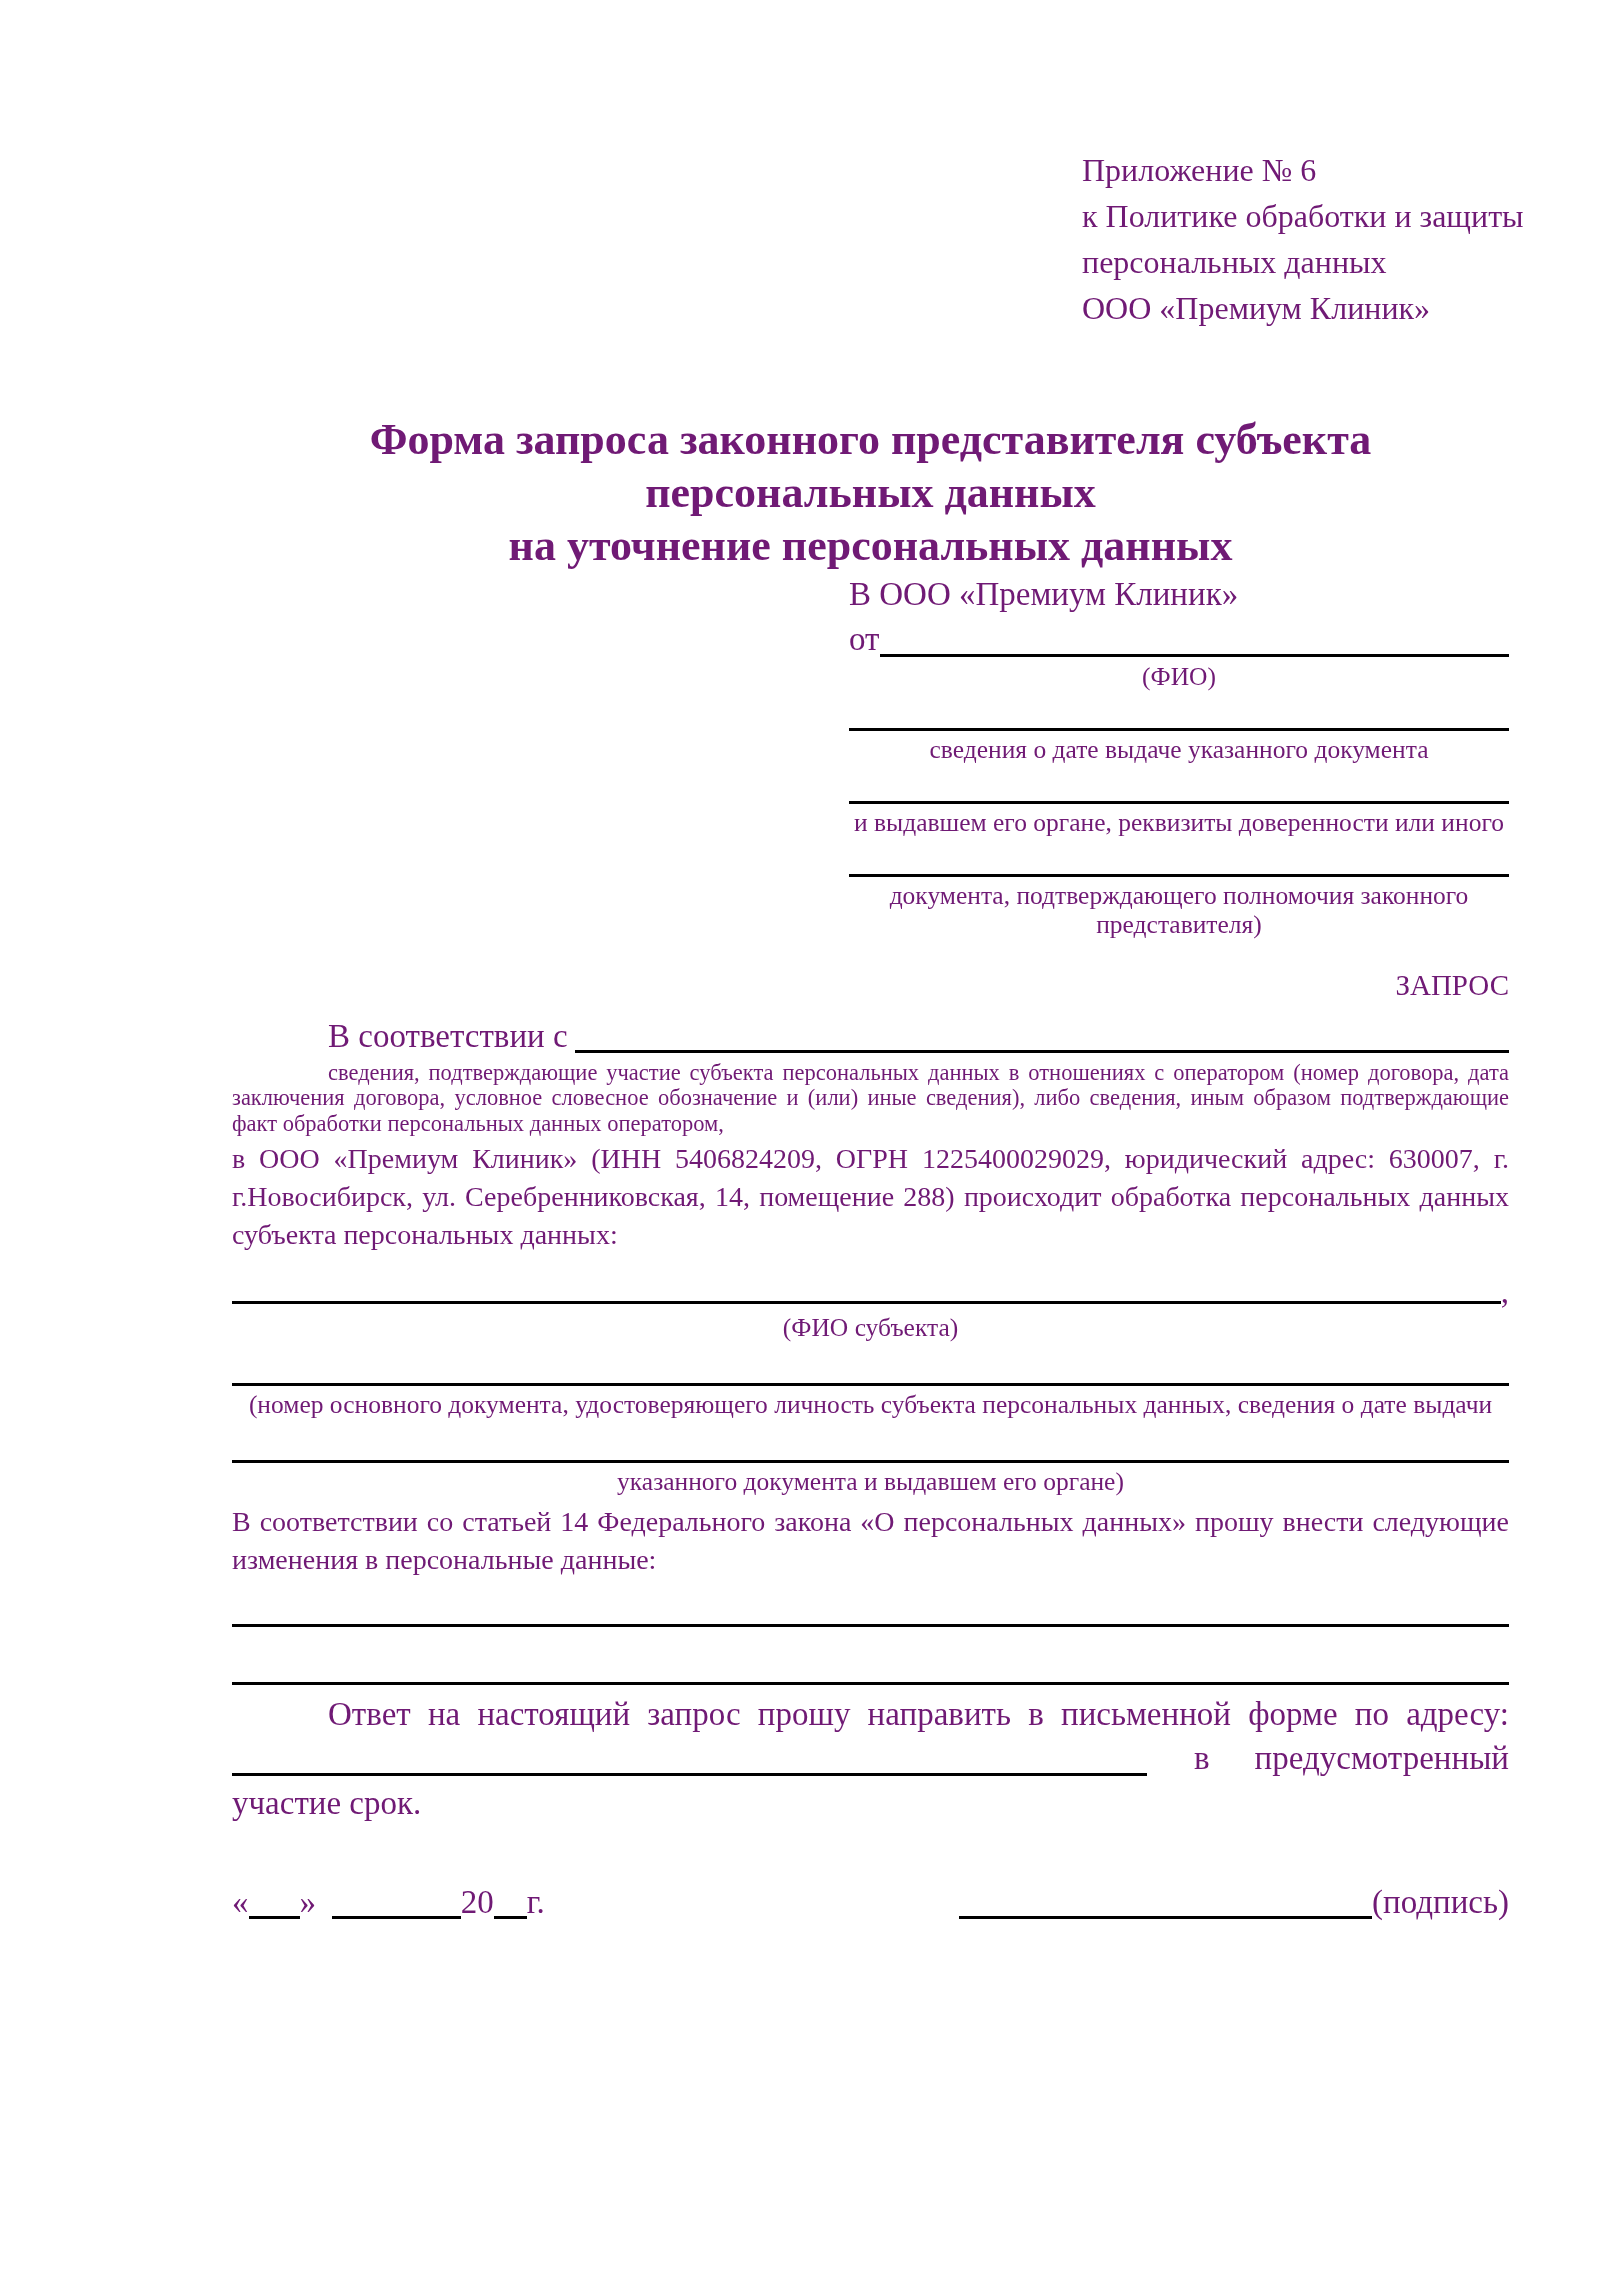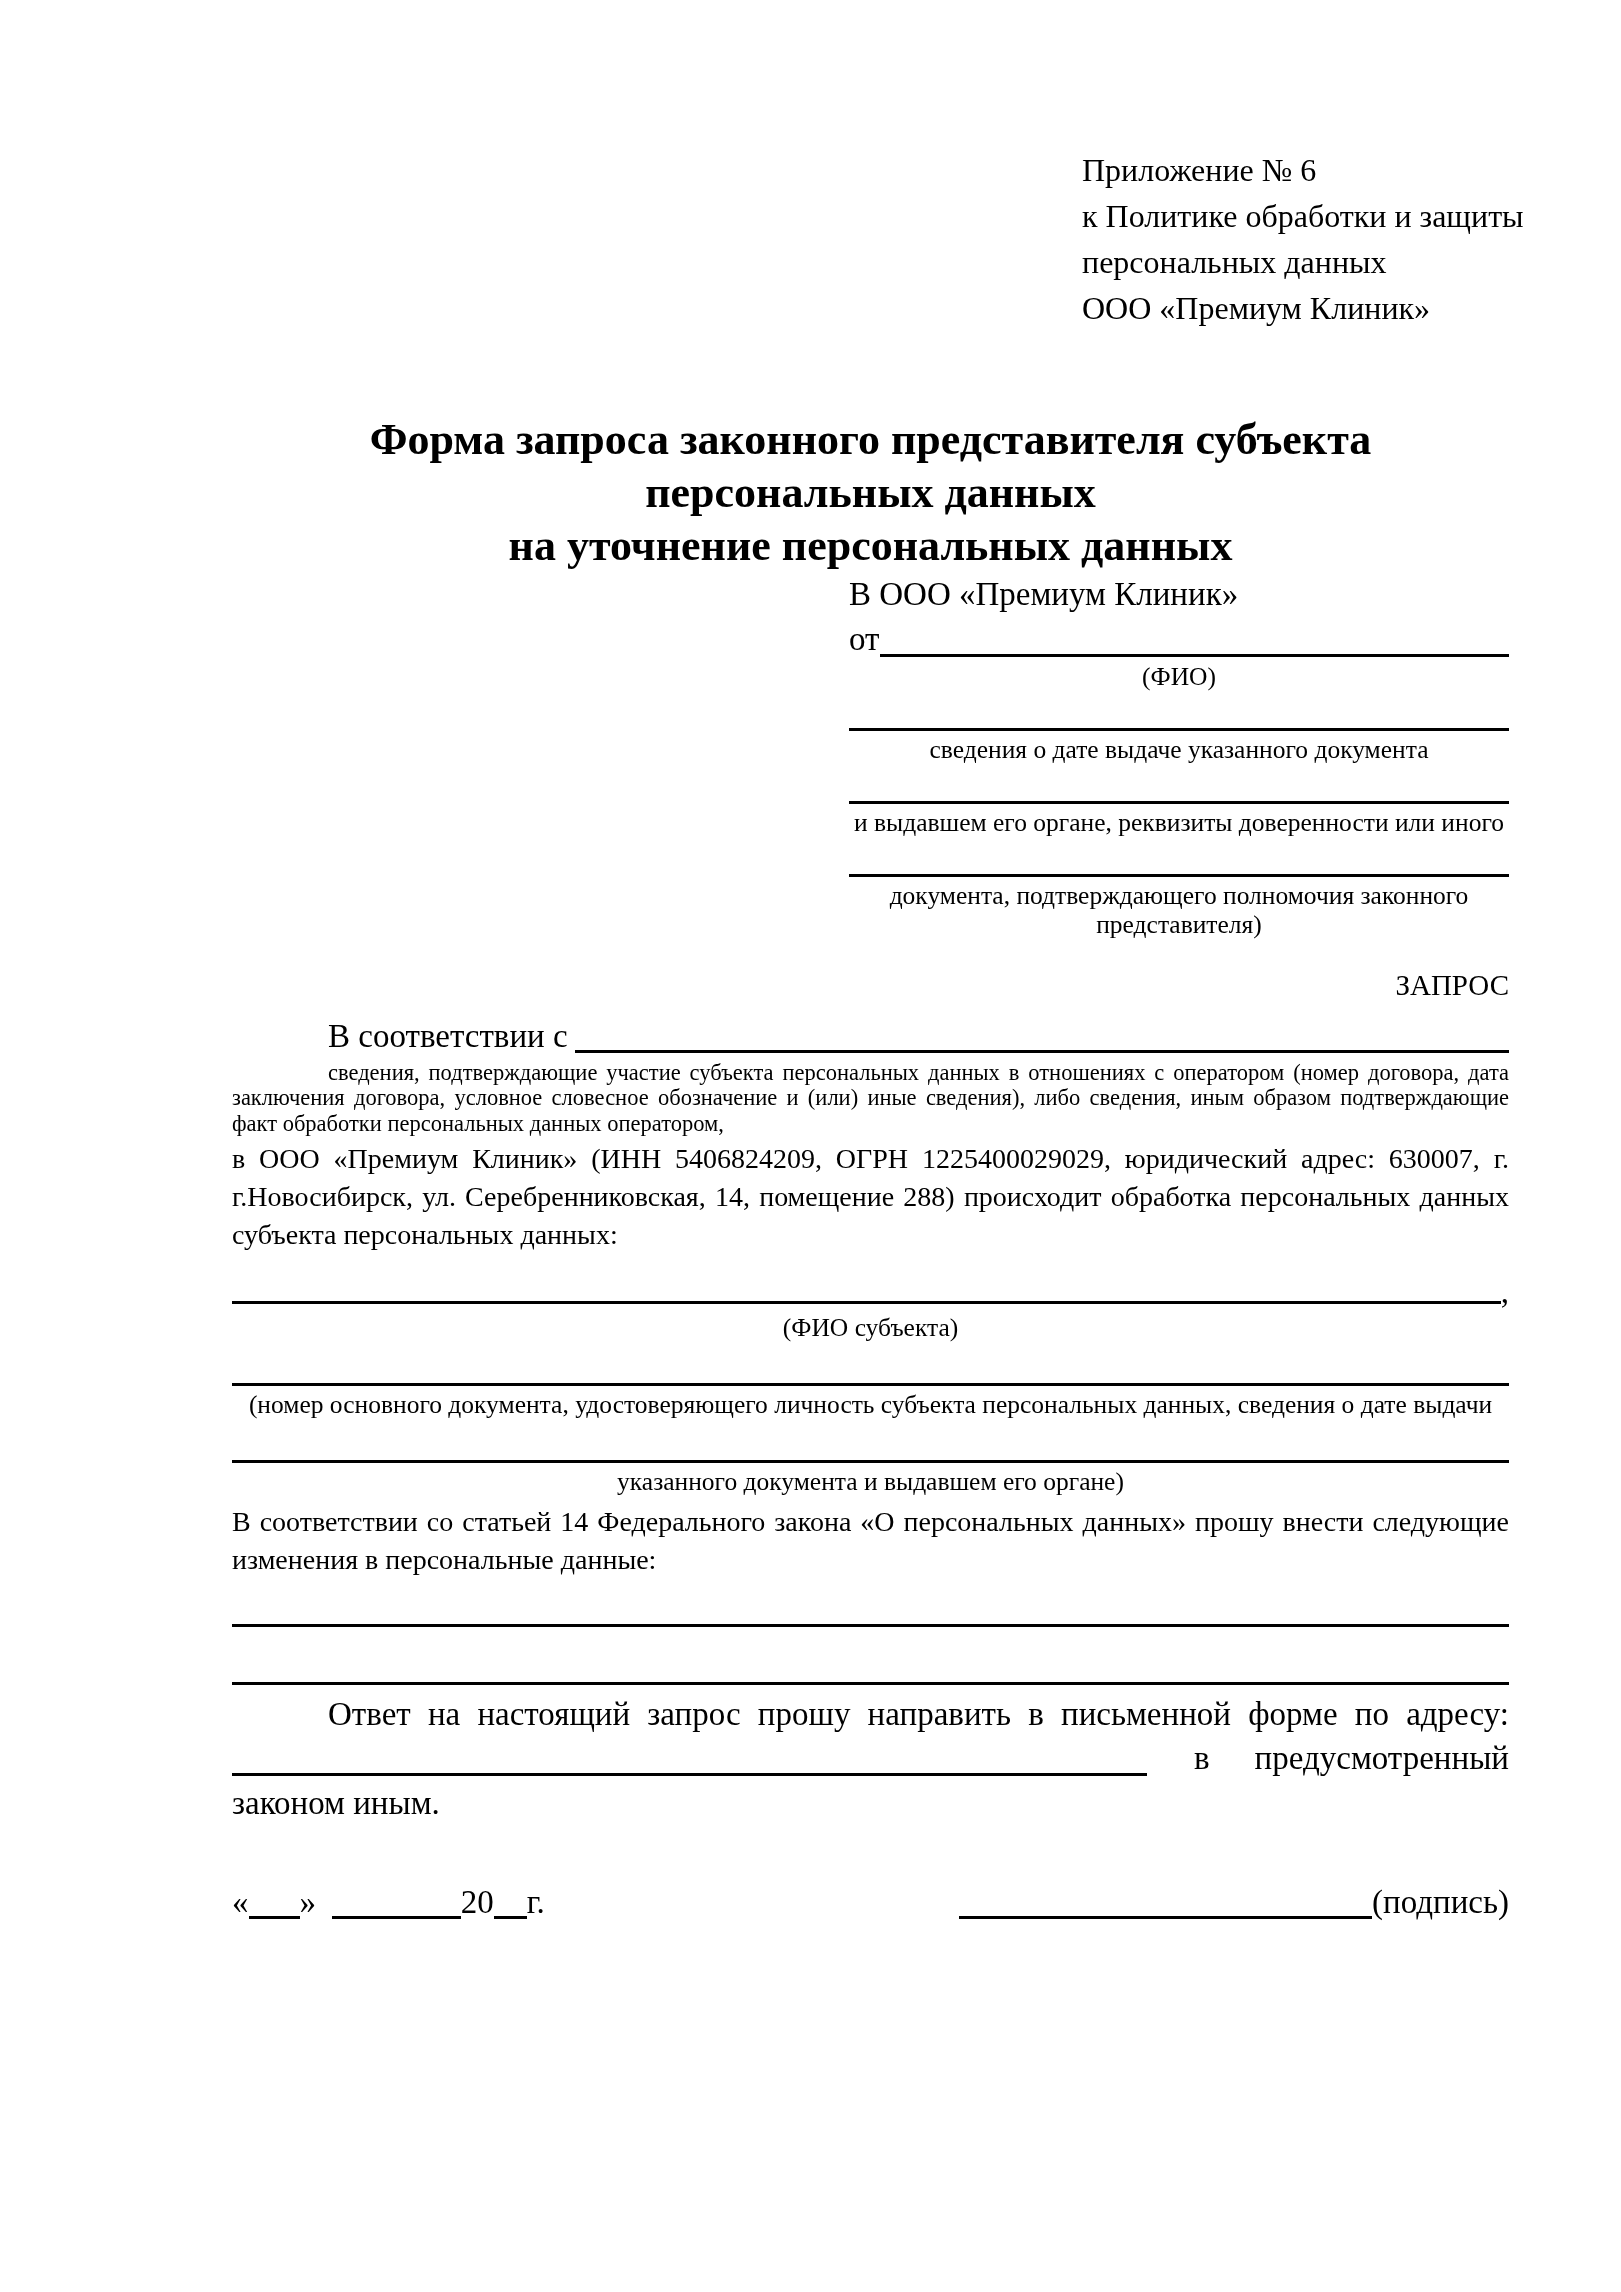--- a/index.html
+++ b/index.html
@@ -1,21 +1,21 @@
 <!DOCTYPE html>
 <html><head>
 <meta charset="utf-8">
 <style>
   html, body { margin: 0; padding: 0; background: #ffffff; }
   .page {
     position: relative;
     width: 1621px;
     height: 2293px;
     background: #ffffff;
-    color: #000000;
+    color: #701a75;
     font-family: "Liberation Serif", "DejaVu Serif", serif;
     box-sizing: border-box;
     padding: 147px 112px 0 232px;
     overflow: hidden;
   }
   .appendix {
     margin-left: 850px;
     font-size: 32px;
     line-height: 46px;
     white-space: nowrap;
@@ -195,21 +195,21 @@
   <div class="blank-line blank1"></div>
   <div class="blank-line blank2"></div>
 
   <div class="reply-para">Ответ на настоящий запрос прошу направить в письменной форме по адресу:</div>
 
   <div class="flex-row address-row">
     <span class="address-blank"></span>
     <span class="v-word">в</span>
     <span class="predus">предусмотренный</span>
   </div>
-  <div class="zakonom">законом иным.</div>
+  <div class="zakonom">участие срок.</div>
 
   <div class="date-row">
     <div class="group">
       <span>«</span>
       <span class="du du-day"></span>
       <span>»</span>
       <span class="du du-month"></span>
       <span>20</span>
       <span class="du du-year"></span>
       <span>г.</span>

